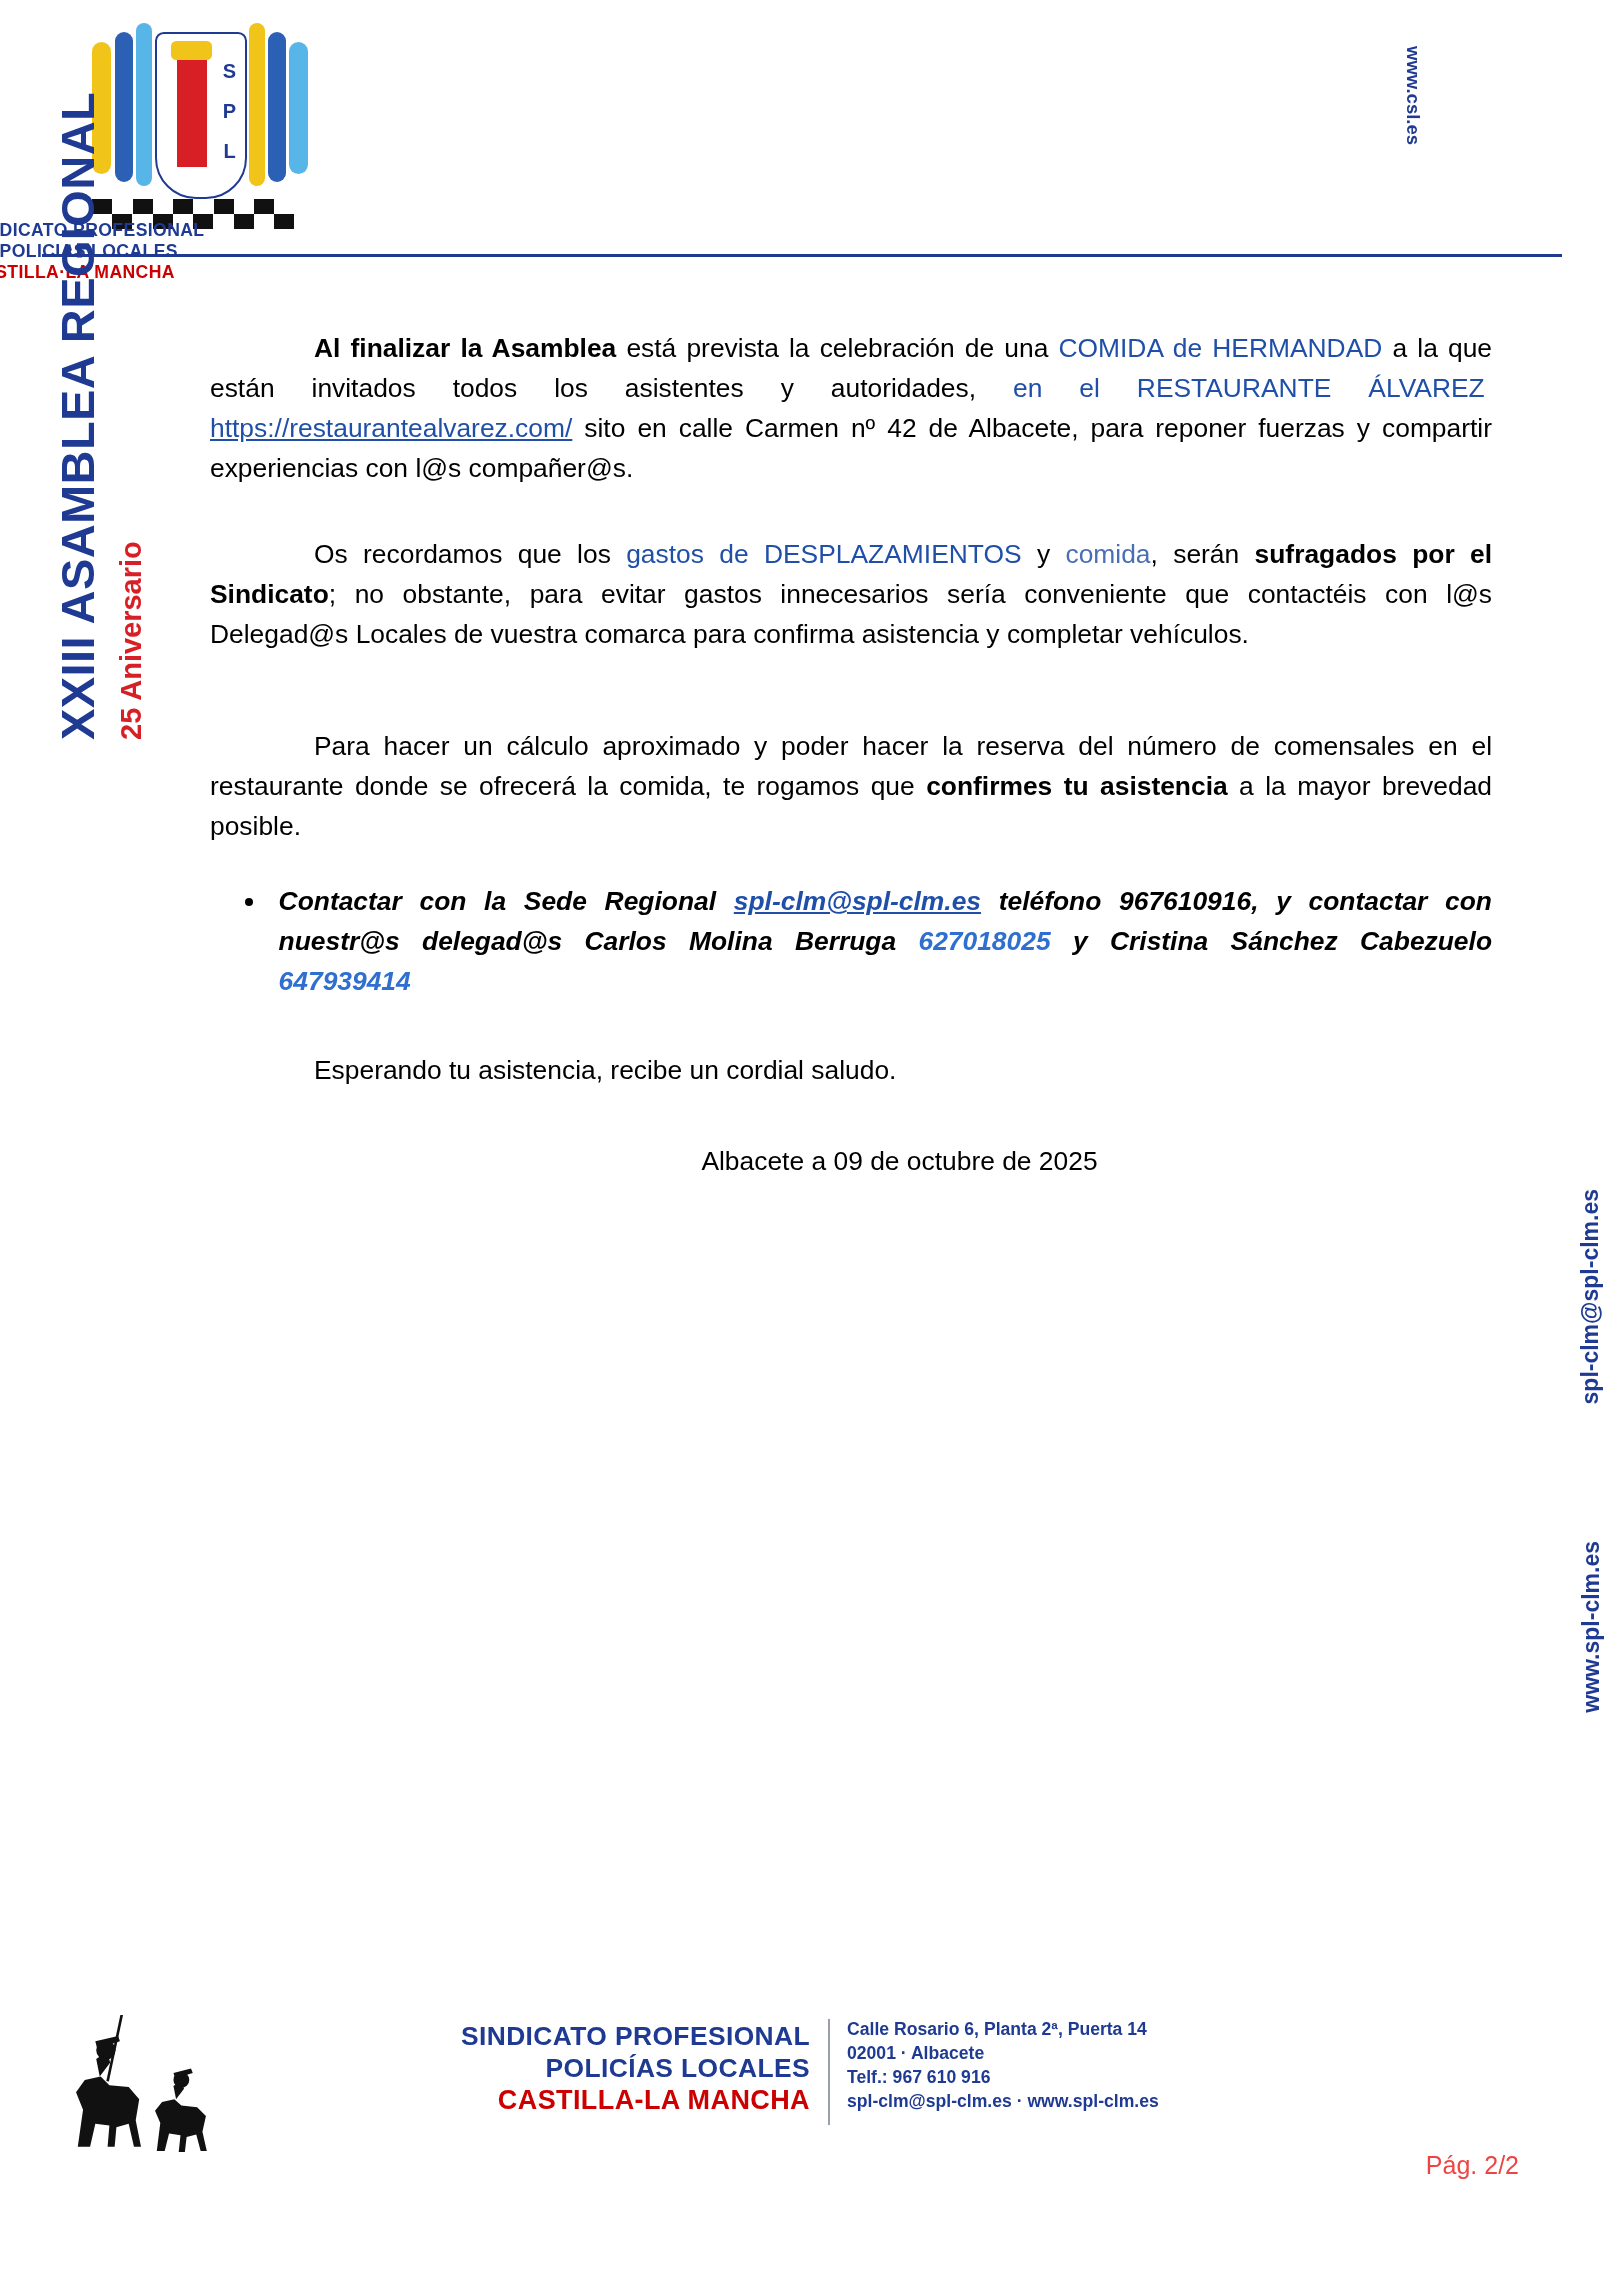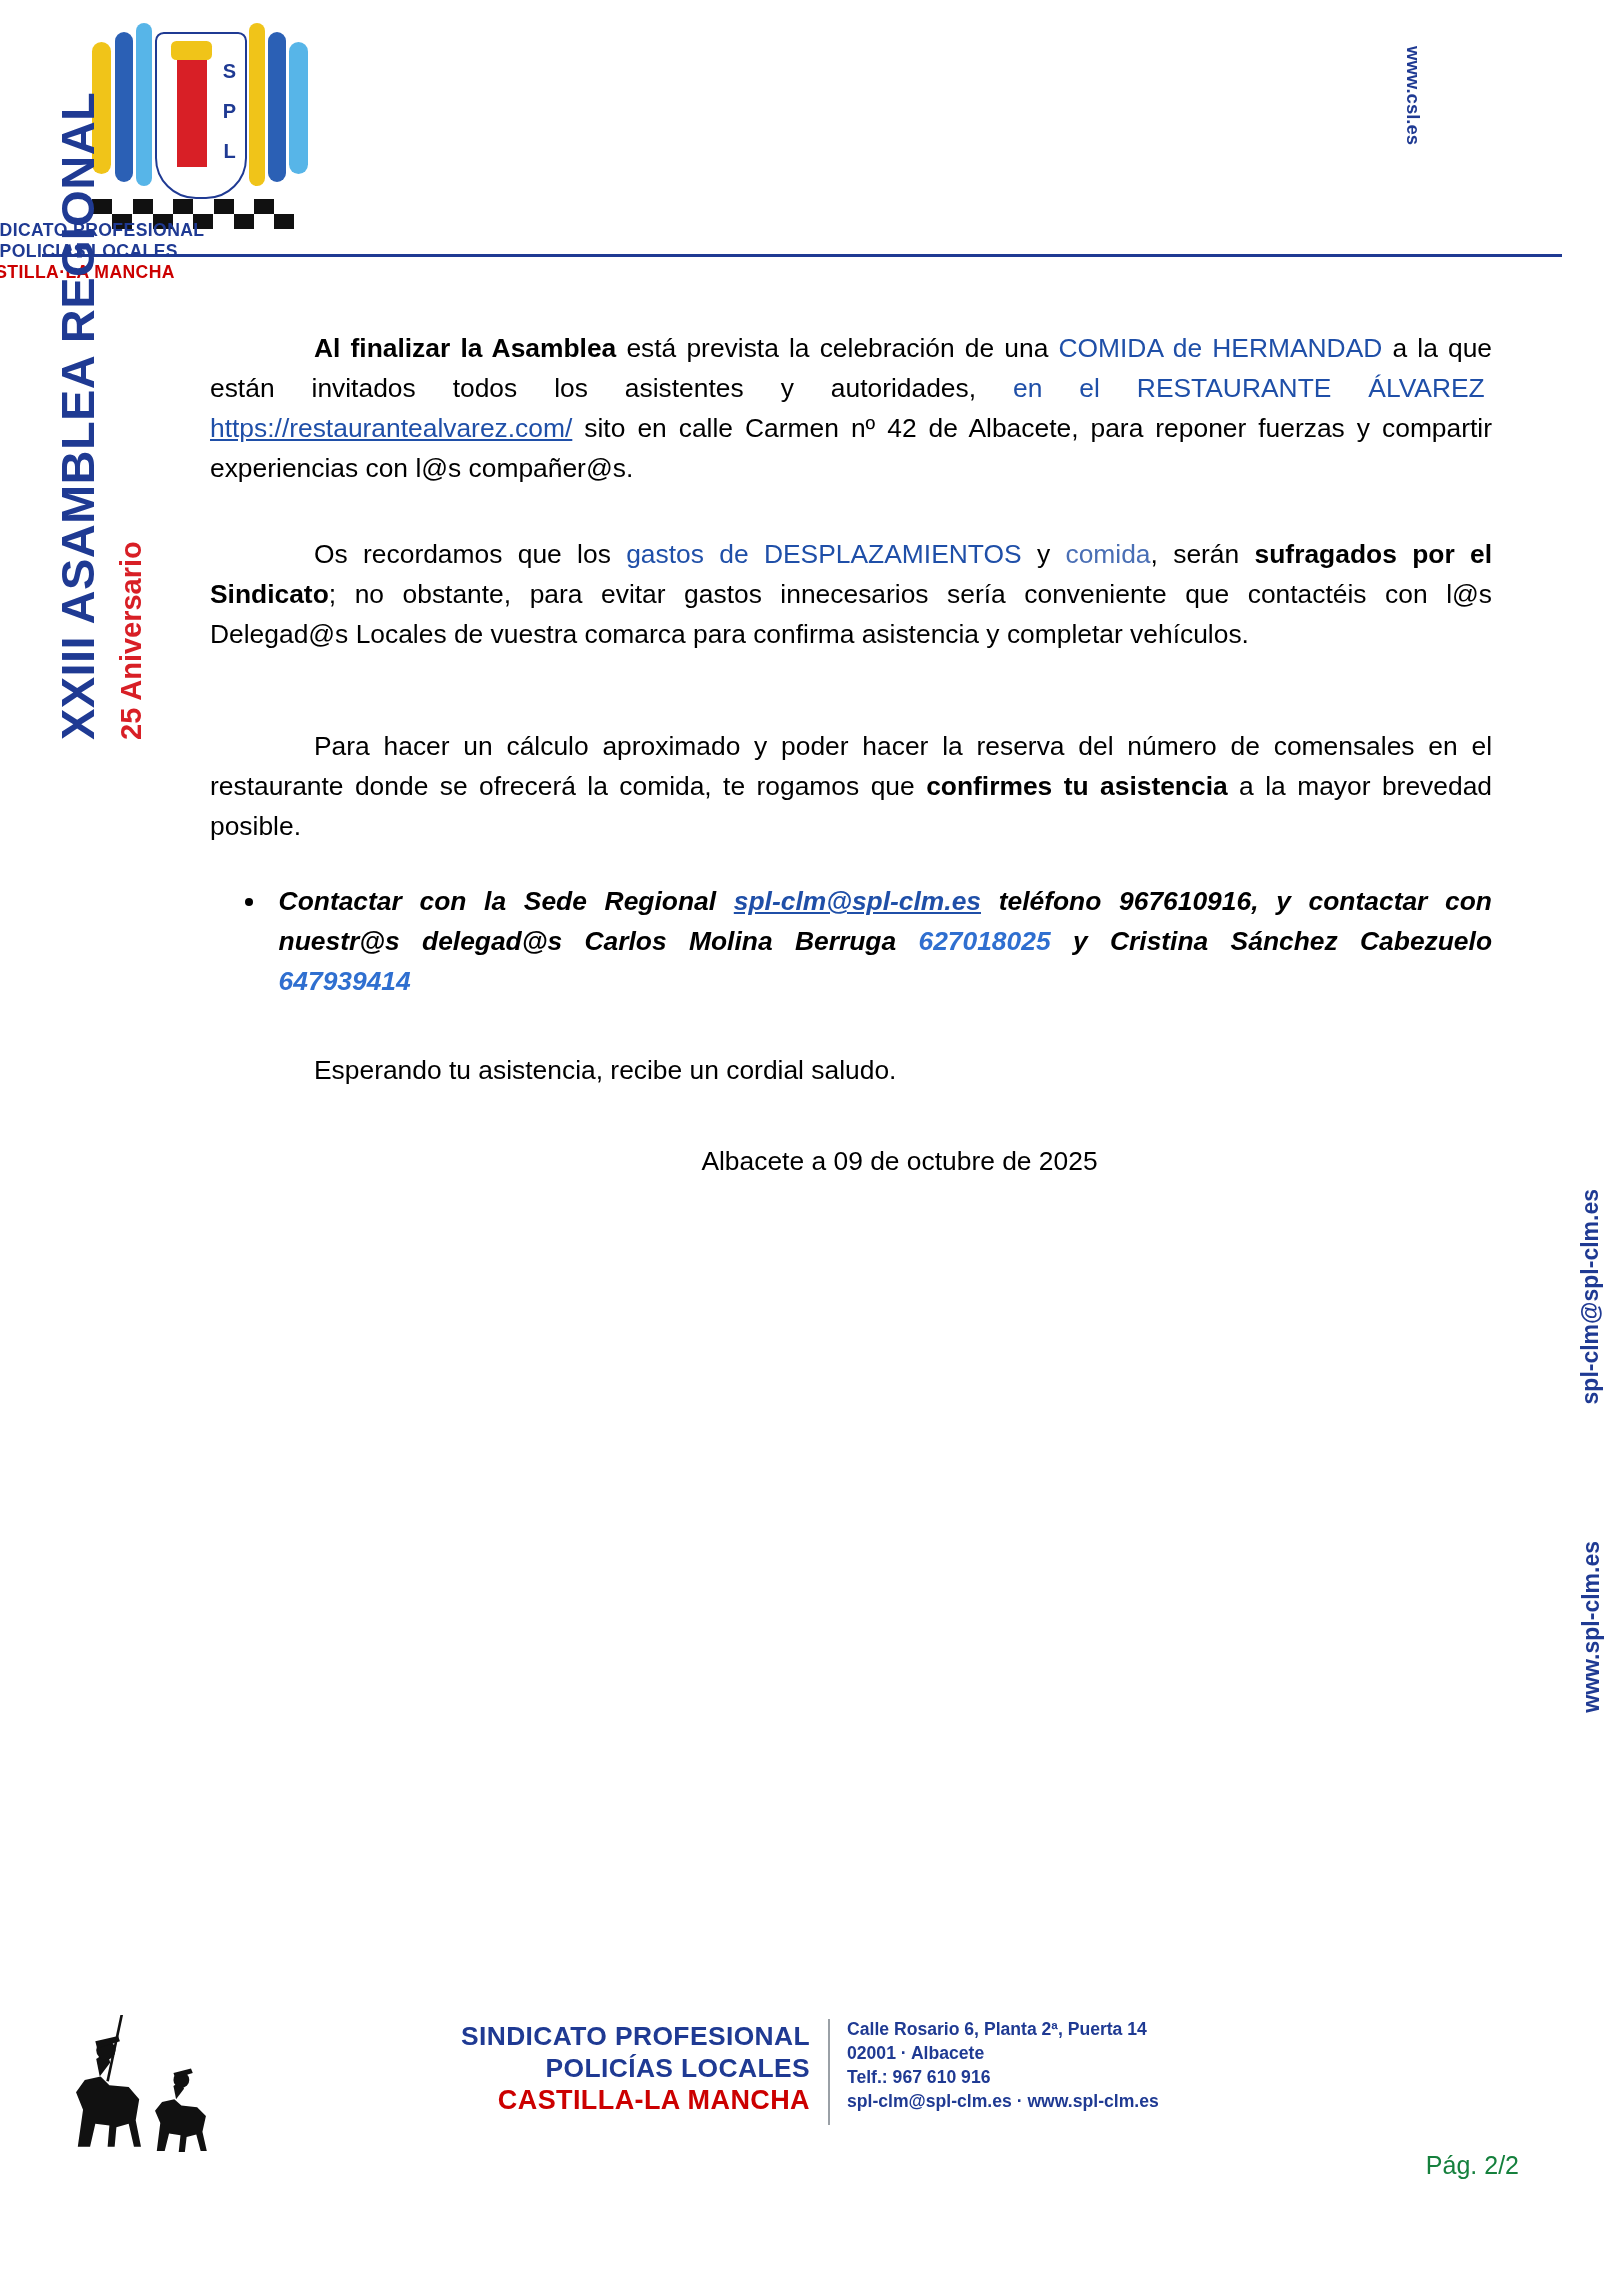--- a/index.html
+++ b/index.html
@@ -371,21 +371,21 @@
     color: #ffffff;
     line-height: 30px;
     letter-spacing: 0.2px;
   }
   .f-band .yellow { color: #ffe14d; }
   .page-num {
     position: absolute;
     right: 85px;
     top: 173px;
     font-size: 25px;
-    color: #15803d;
+    color: #ef4444;
   }
 </style>
 </head>
 <body>
 
 <div class="page">
 
   <div class="header">
 
     <div class="spl-logo">

